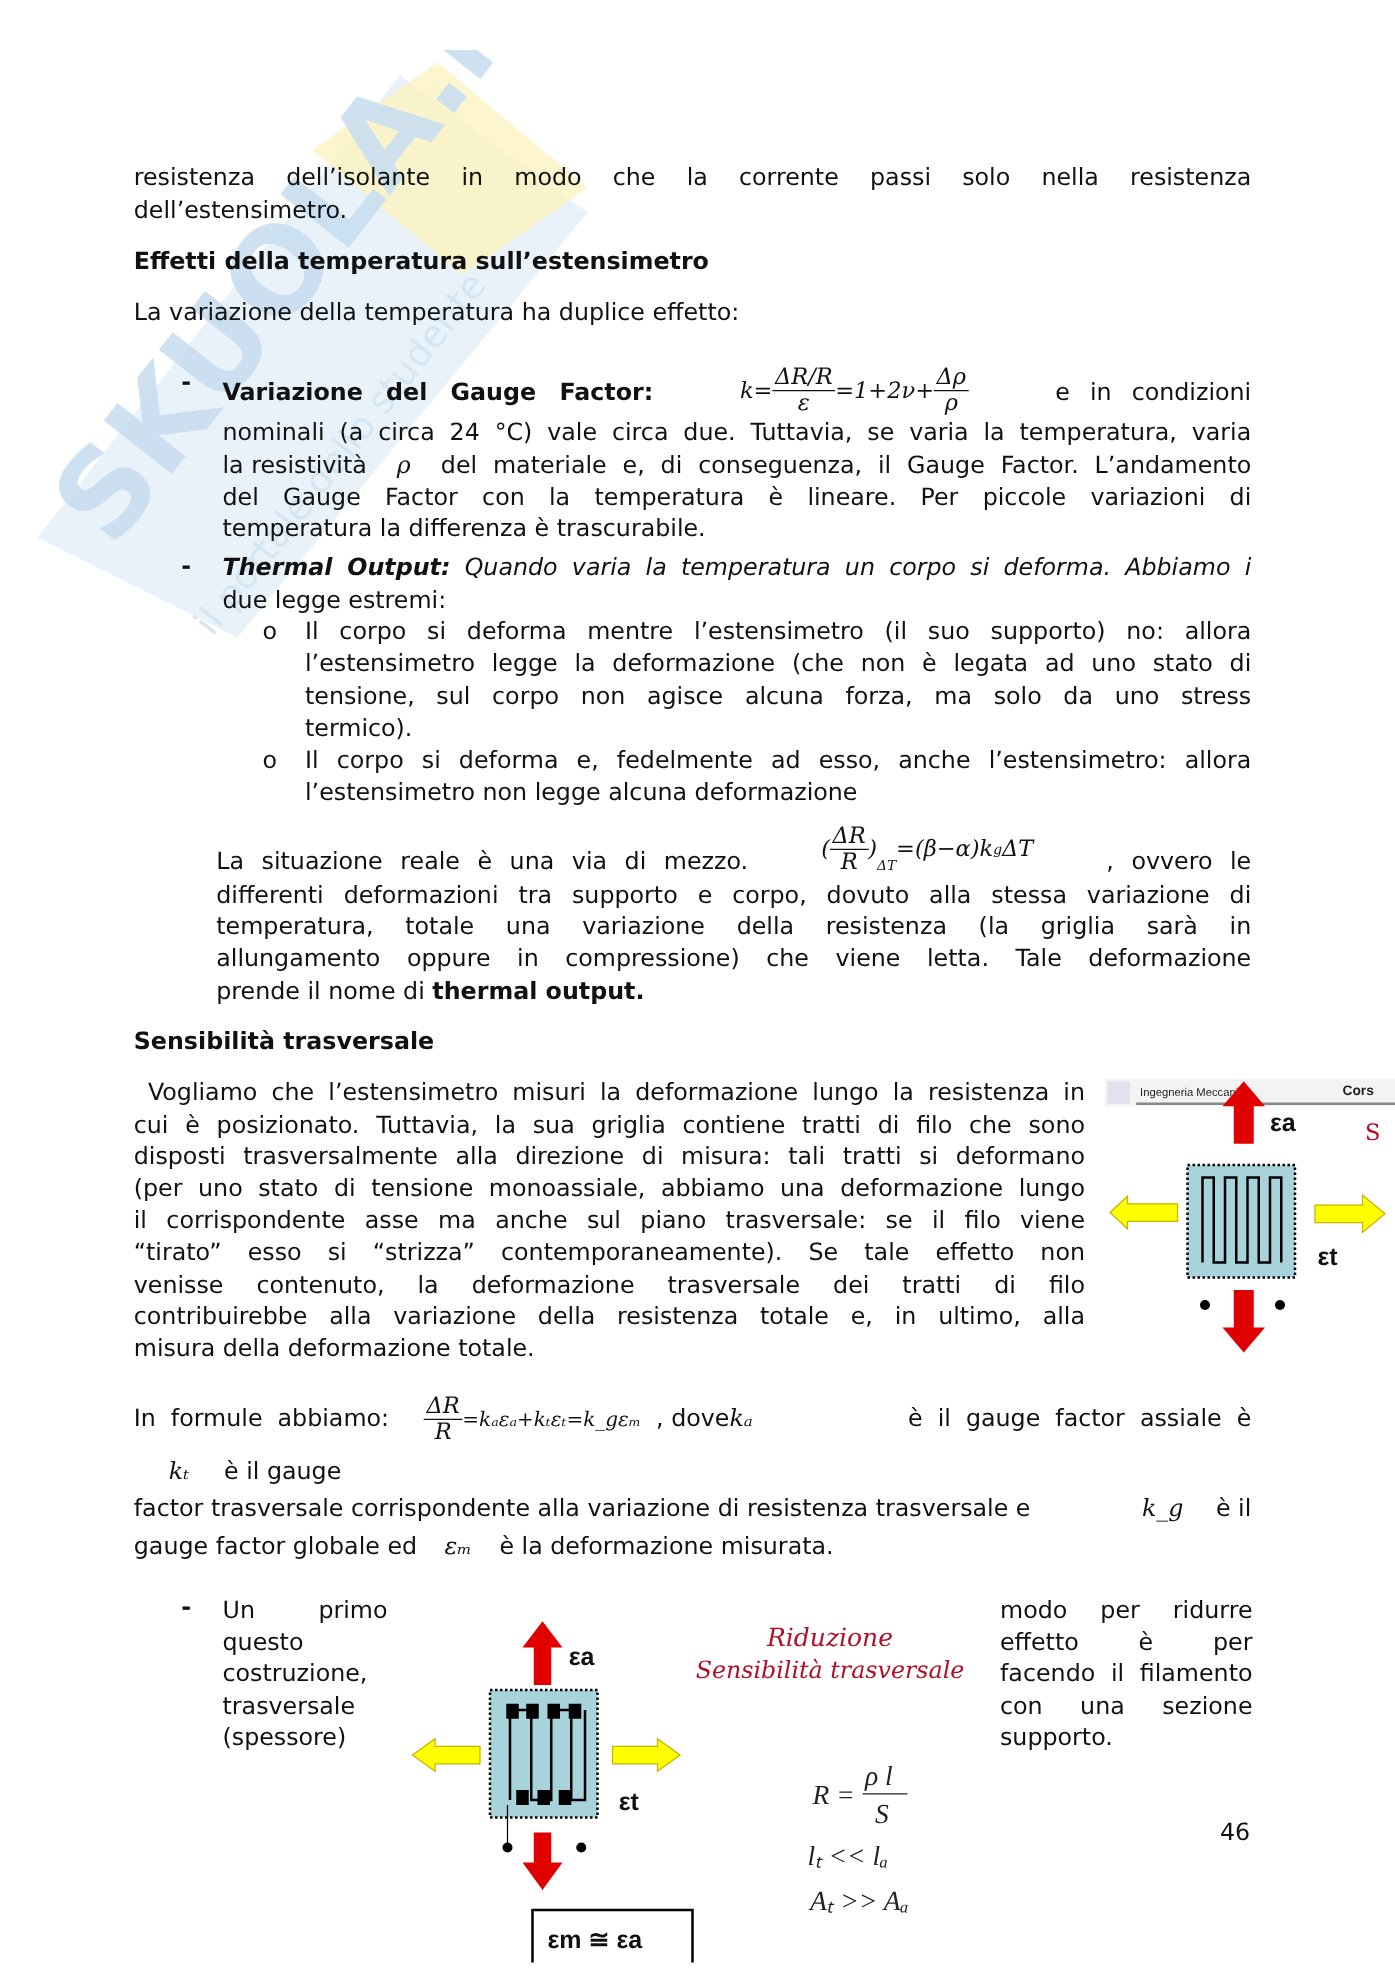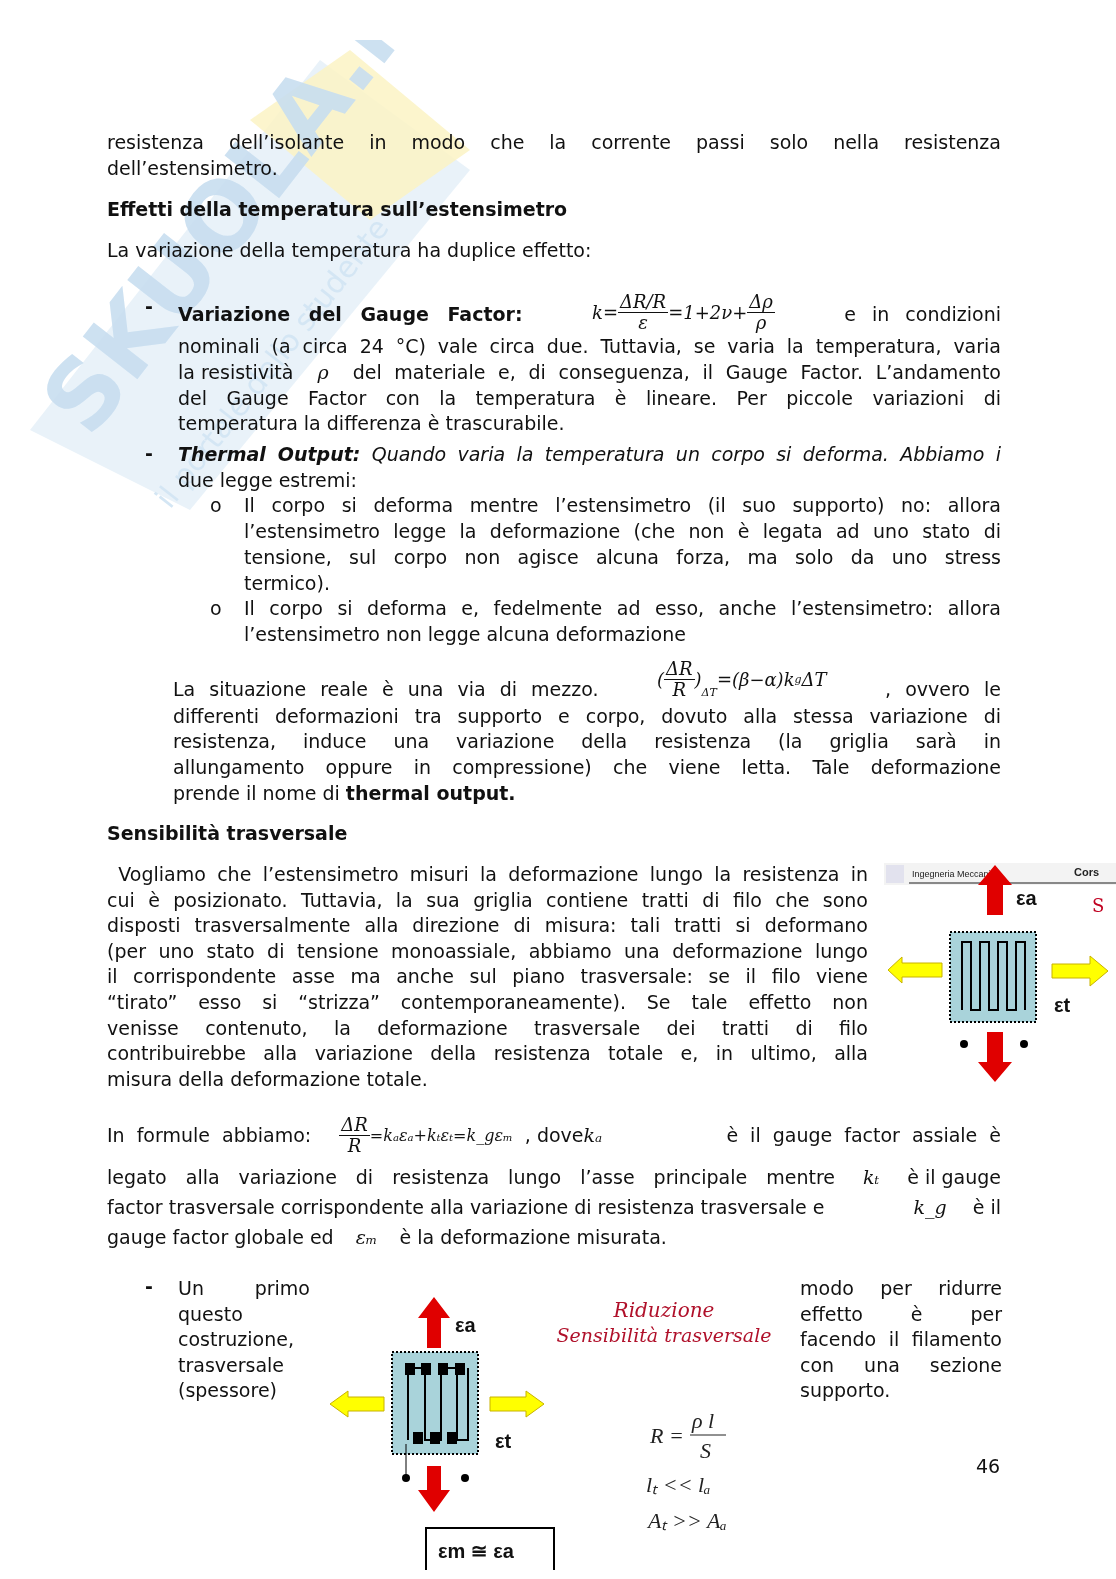--- a/index.html
+++ b/index.html
@@ -85,21 +85,21 @@
       </span>
     <span>)</span>
     <sub style="margin-top:26px;">ΔT</sub>
     <span>=(β−α)k</span>
       <sub>g</sub>
       <span>ΔT</span>
   </span>
   <span style="word-spacing:8px;">, ovvero le</span>
 </div>
 <div class="abs just-full" style="left:173px; top:705px; width:828px;">differenti deformazioni tra supporto e corpo, dovuto alla stessa variazione di</div>
-<div class="abs just-full" style="left:173px; top:730px; width:828px;">resistenza, induce una variazione della resistenza (la griglia sarà in</div>
+<div class="abs just-full" style="left:173px; top:730px; width:828px;">temperatura, totale una variazione della resistenza (la griglia sarà in</div>
 <div class="abs just-full" style="left:173px; top:756px; width:828px;">allungamento oppure in compressione) che viene letta. Tale deformazione</div>
 <div class="abs" style="left:173px; top:782px;">
   <span>prende il nome di </span><b>thermal output.</b>
 </div>
 
 <div class="abs heading" style="left:107px; top:822px;">Sensibilità trasversale</div>
 
 <div class="abs just-full" style="left:107px; top:863px; width:761px; white-space:pre;"> Vogliamo che l’estensimetro misuri la deformazione lungo la resistenza in</div>
 <div class="abs just-full" style="left:107px; top:889px; width:761px;">cui è posizionato. Tuttavia, la sua griglia contiene tratti di filo che sono</div>
 <div class="abs just-full" style="left:107px; top:914px; width:761px;">disposti trasversalmente alla direzione di misura: tali tratti si deformano</div>
@@ -139,21 +139,20 @@
         <span>R</span>
       </span>
     <span style="font-size:16px;">=kₐεₐ+kₜεₜ=k_gεₘ</span>
   </span>
   <span style="margin-left:12px;">, dove</span>
   <span class="math" style="">kₐ</span>
   <span style="margin-left:auto; word-spacing:6px;">è il gauge factor assiale è</span>
 </div>
 
 <div class="abs" style="left:107px; top:1166px; width:894px; display:flex;">
-  <span style="flex:1; text-align:justify; text-align-last:justify;">legato alla variazione di resistenza lungo l’asse principale mentre</span>
   <span class="math" style="margin:0 28px;">kₜ</span>
   <span>è il gauge</span>
 </div>
 <div class="abs" style="left:107px; top:1196px; width:894px; display:flex;">
   <span style="flex:1;">factor trasversale corrispondente alla variazione di resistenza trasversale e</span>
   <span class="math" style="margin:0 26px;">k_g</span>
   <span>è il</span>
 </div>
 <div class="abs" style="left:107px; top:1226px; display:flex;">
   <span>gauge factor globale ed</span>

